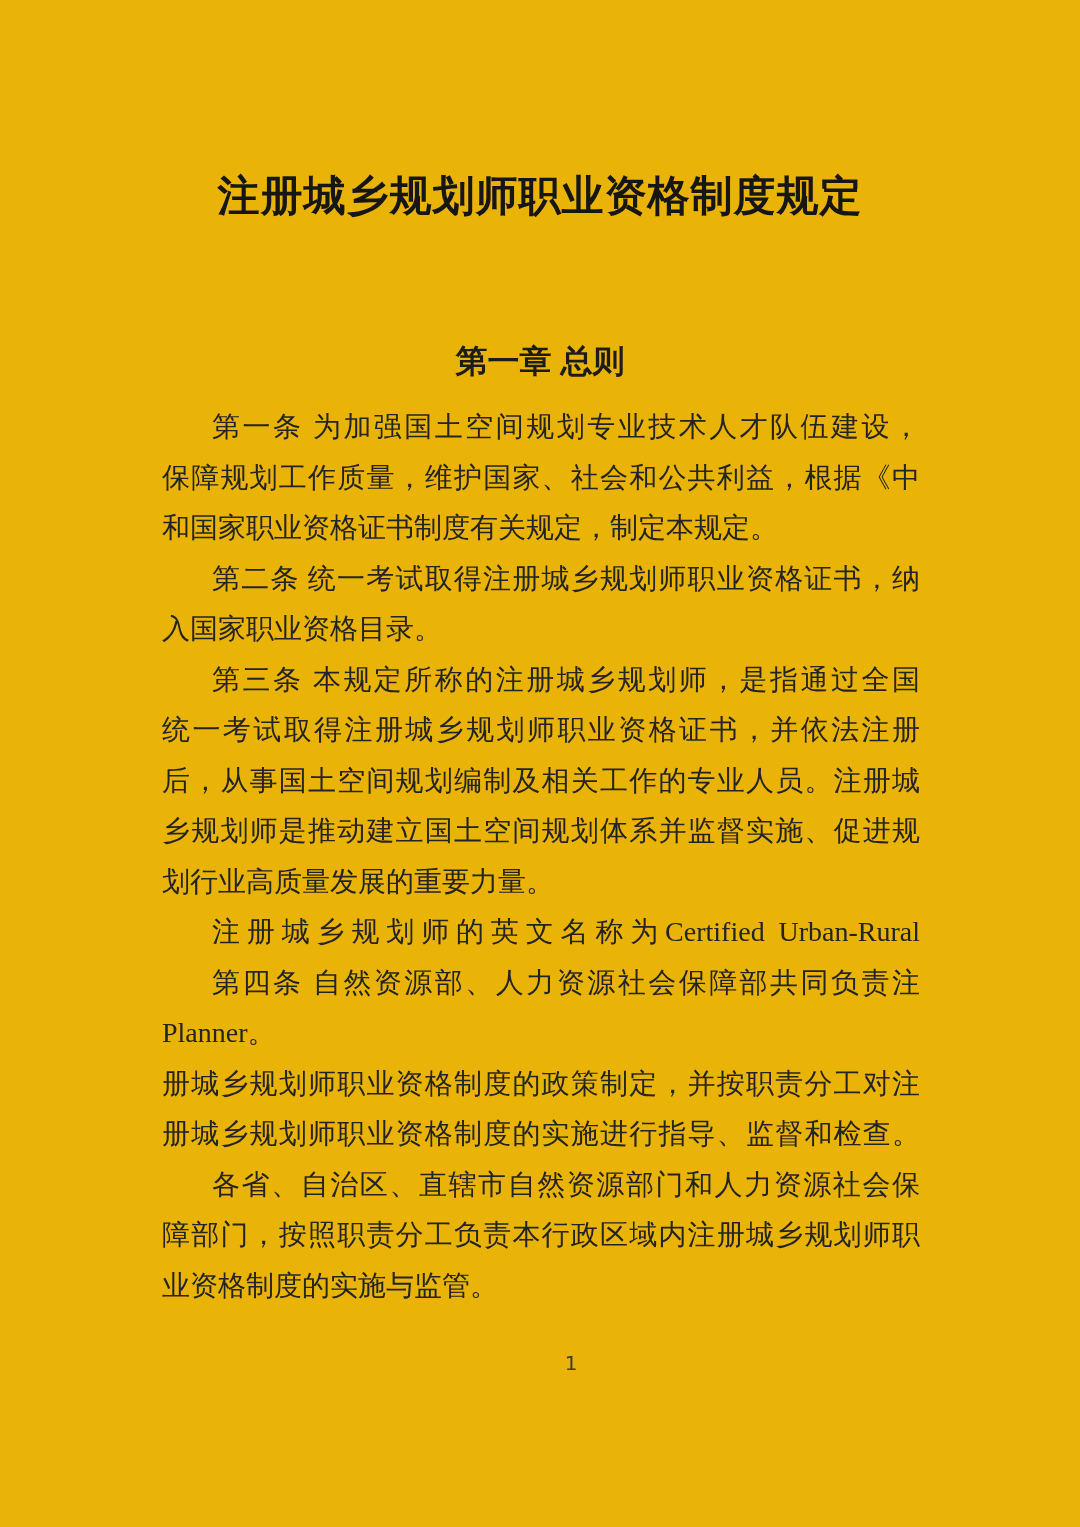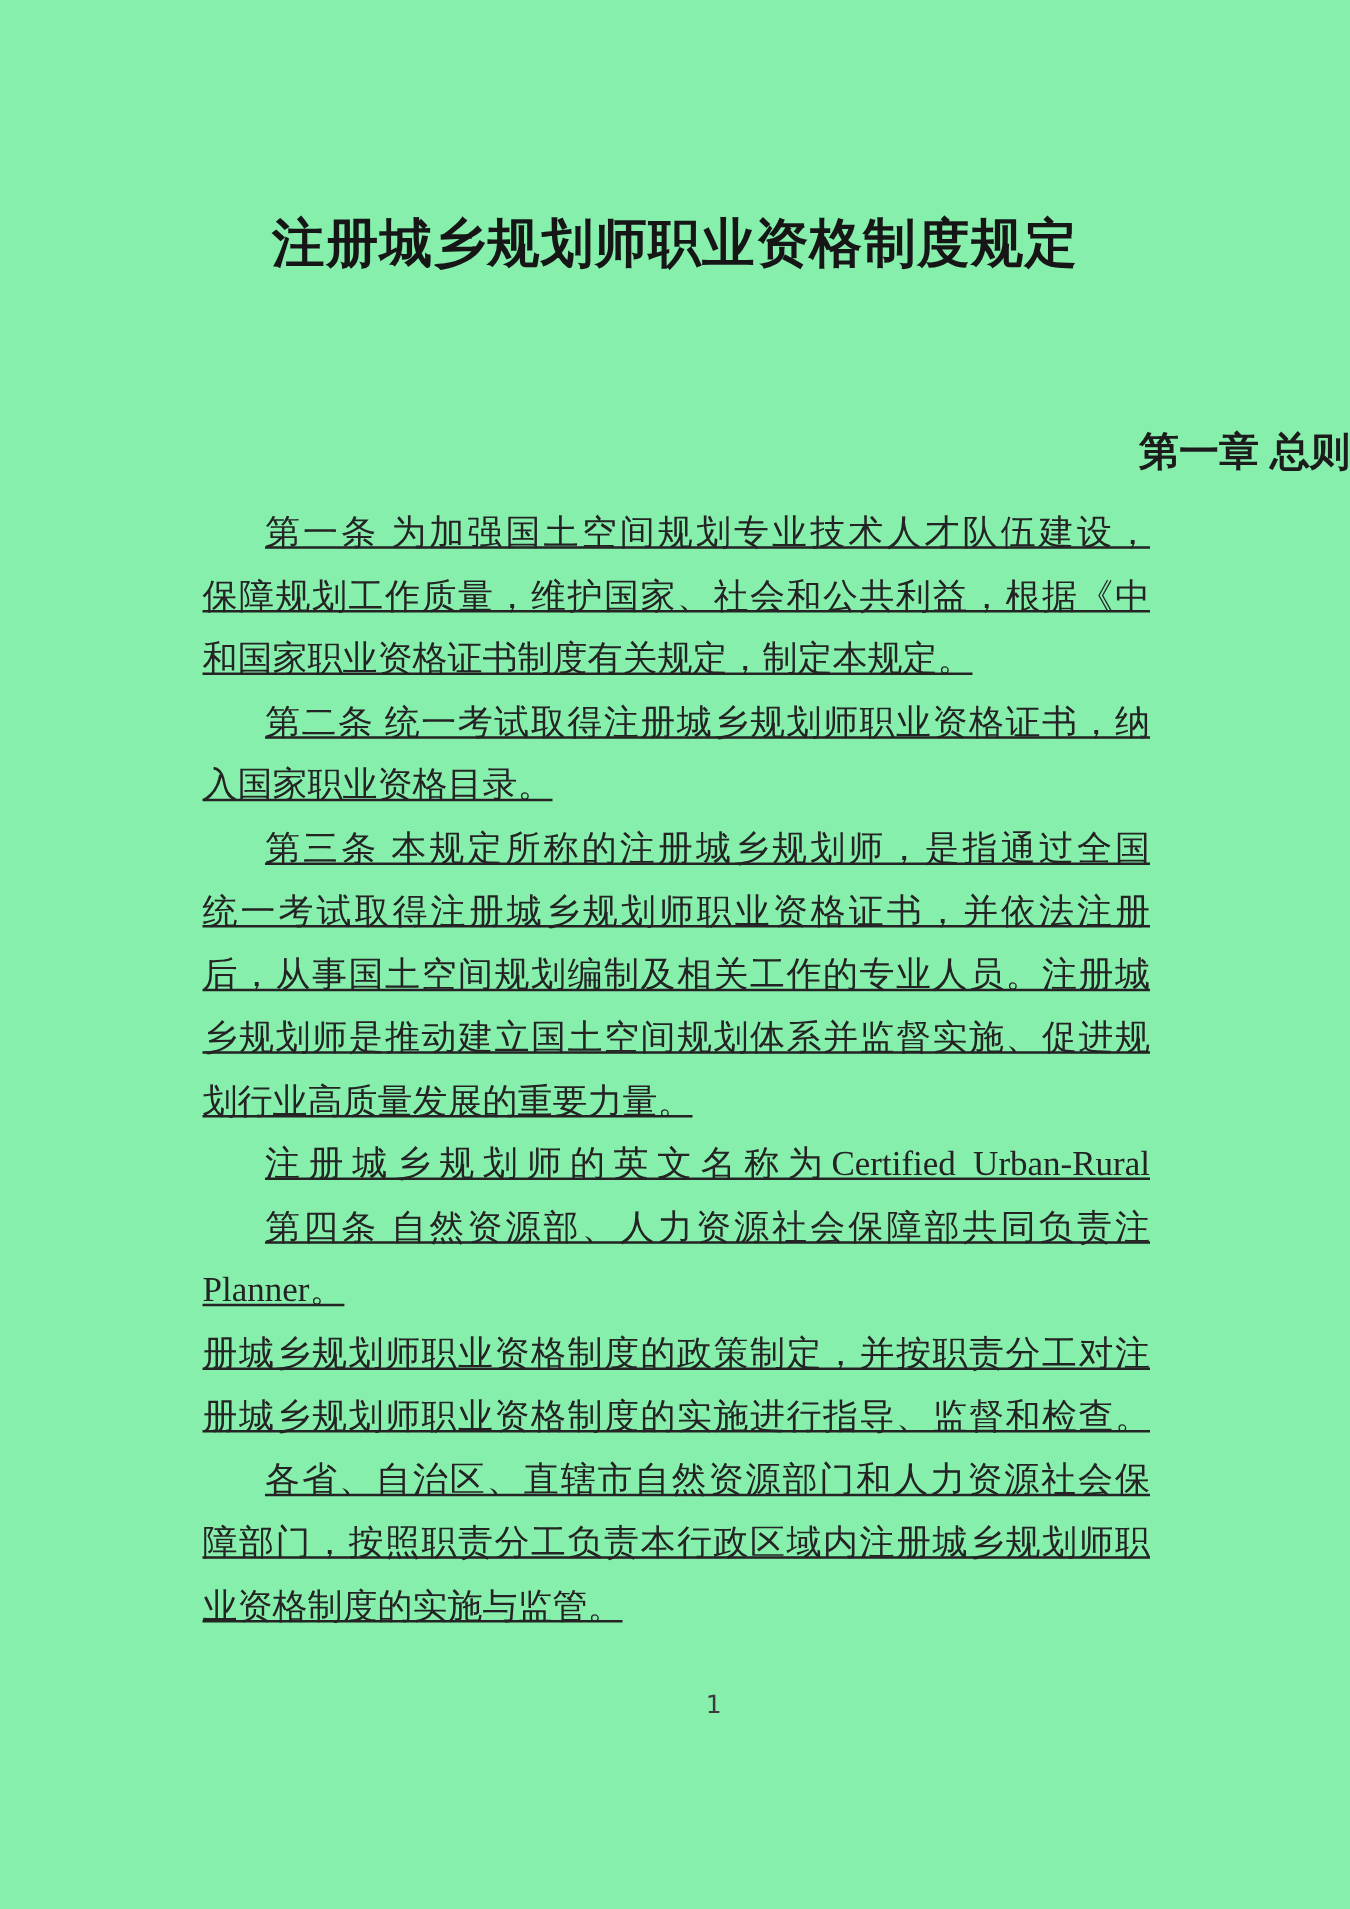--- a/index.html
+++ b/index.html
@@ -1,53 +1,53 @@
 <!DOCTYPE html>
 <html><head>
 <meta charset="utf-8">
 <style>
   html, body { margin: 0; padding: 0; background: #ffffff; }
   .page {
     position: relative;
     width: 1080px;
     height: 1527px;
-    background: #86efac;
+    background: #eab308;
     box-sizing: border-box;
     padding-top: 170px;
     overflow: hidden;
     color: #1f1f1f;
   }
   .doc-title {
     margin: 0;
     text-align: center;
     font-family: "Liberation Serif", "DejaVu Serif", serif;
     font-size: 42px;
     line-height: 52px;
     font-weight: 700;
     letter-spacing: 1px;
     color: #161616;
   }
   .chapter {
     margin: 118px 0 0 0;
-    text-align: right;
+    text-align: center;
     font-family: "Liberation Sans", "DejaVu Sans", sans-serif;
     font-size: 32px;
     line-height: 42px;
     font-weight: 700;
     color: #1c1c1c;
   }
   .body-text {
     margin: 20px 0 0 162px;
     width: 758px;
     font-family: "Liberation Serif", "DejaVu Serif", serif;
     font-size: 28px;
     line-height: 50.5px;
     color: #242424;
   }
-  .ln { white-space: nowrap; text-decoration: underline; }
+  .ln { white-space: nowrap; }
   .ln.j {
     white-space: normal;
     text-align: justify;
     text-align-last: justify;
   }
   .ln.ind { text-indent: 50px; }
   .page-number {
     margin-top: 40px;
     width: 758px;
     margin-left: 162px;

